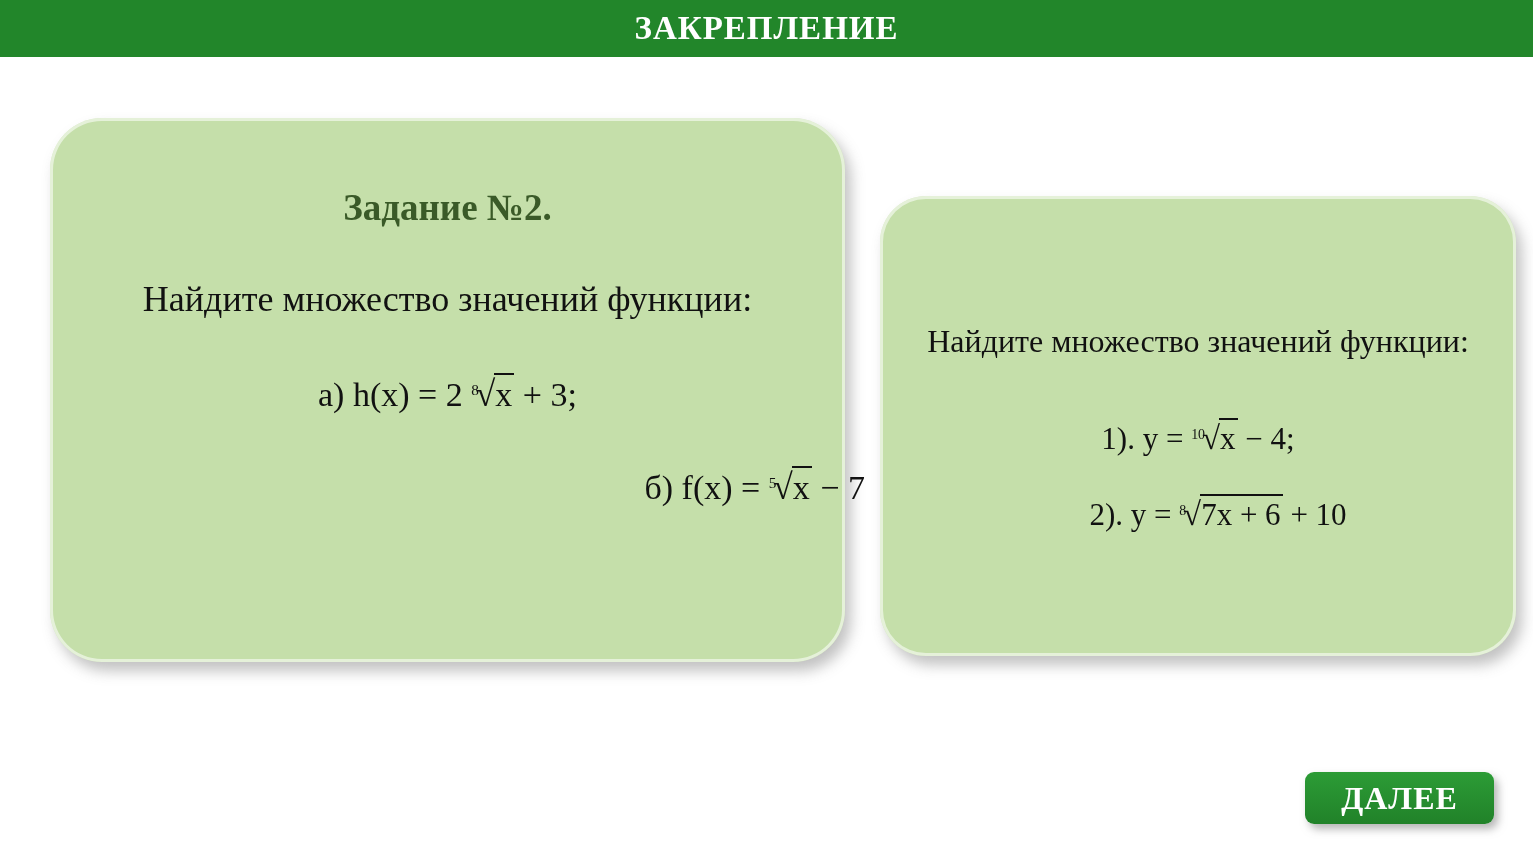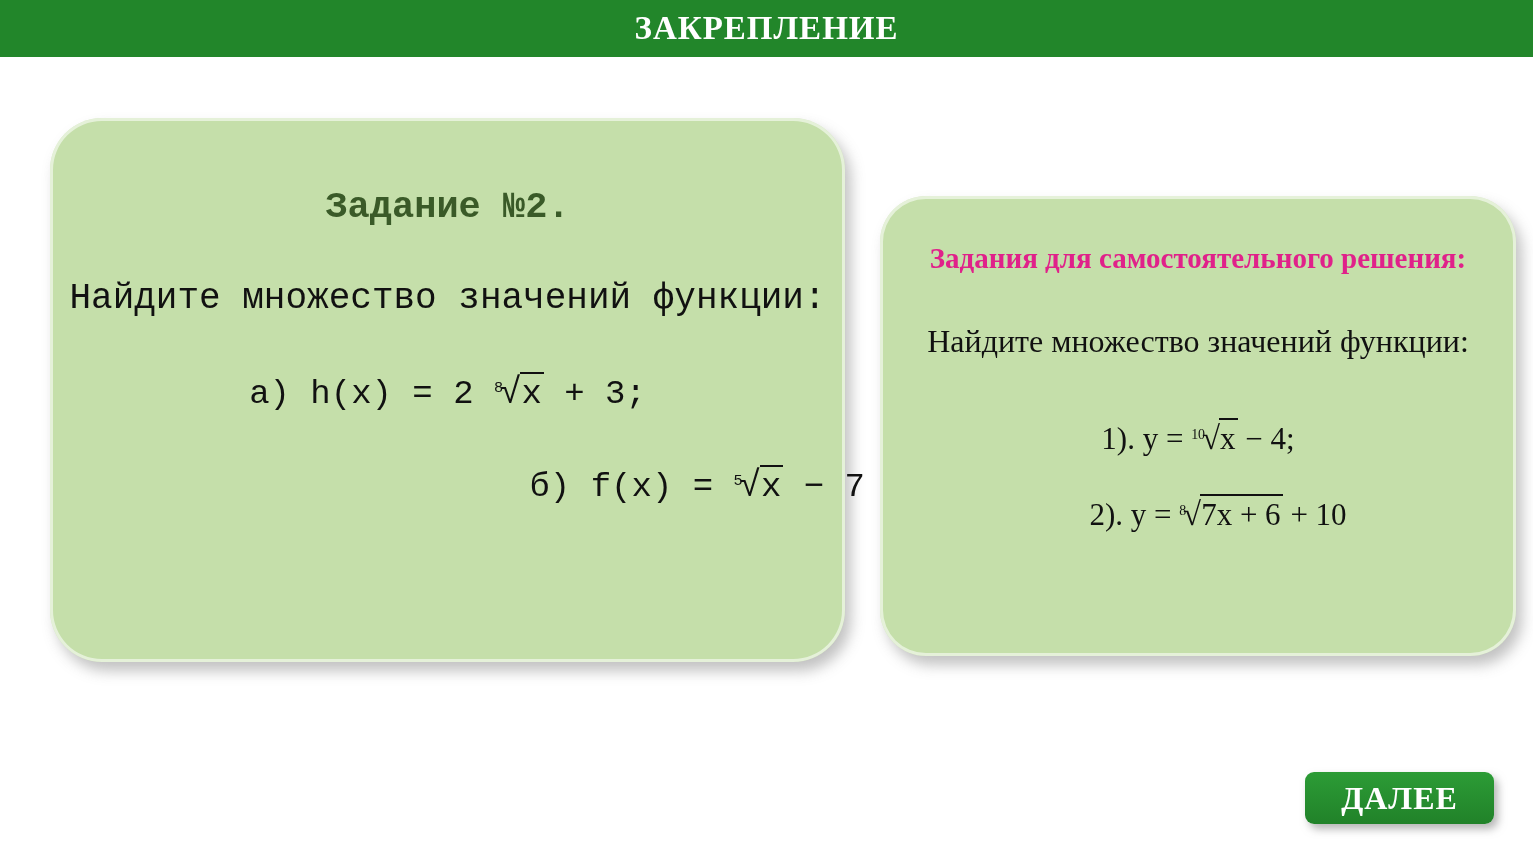--- a/index.html
+++ b/index.html
@@ -48,21 +48,20 @@
     box-shadow:
       6px 9px 14px rgba(120,120,120,0.45),
       inset 0 0 0 3px rgba(255,255,255,0.55);
     box-sizing: border-box;
   }
   .panel-main {
     left: 50px;
     top: 118px;
     width: 795px;
     height: 544px;
-    font-family: Liberation Mono, monospace;
   }
   .panel-side {
     left: 880px;
     top: 196px;
     width: 636px;
     height: 460px;
     border-radius: 46px;
   }
 
   
@@ -222,21 +221,20 @@
     <span class="radical">
       <span class="index">5</span><span class="sign">√</span><span class="radicand">x</span>
     </span>
     <span>− 7</span>
   </div>
 
 </div>
 
 <div class="panel panel-side">
 
-  <div class="side-heading">Задания для самостоятельного решения:</div>
 
   <div class="side-prompt">Найдите множество значений функции:</div>
 
   <div class="side-item-1">
     <span>1). y =</span>
     <span class="radical">
       <span class="index">10</span><span class="sign">√</span><span class="radicand">x</span>
     </span>
     <span>− 4;</span>
   </div>

